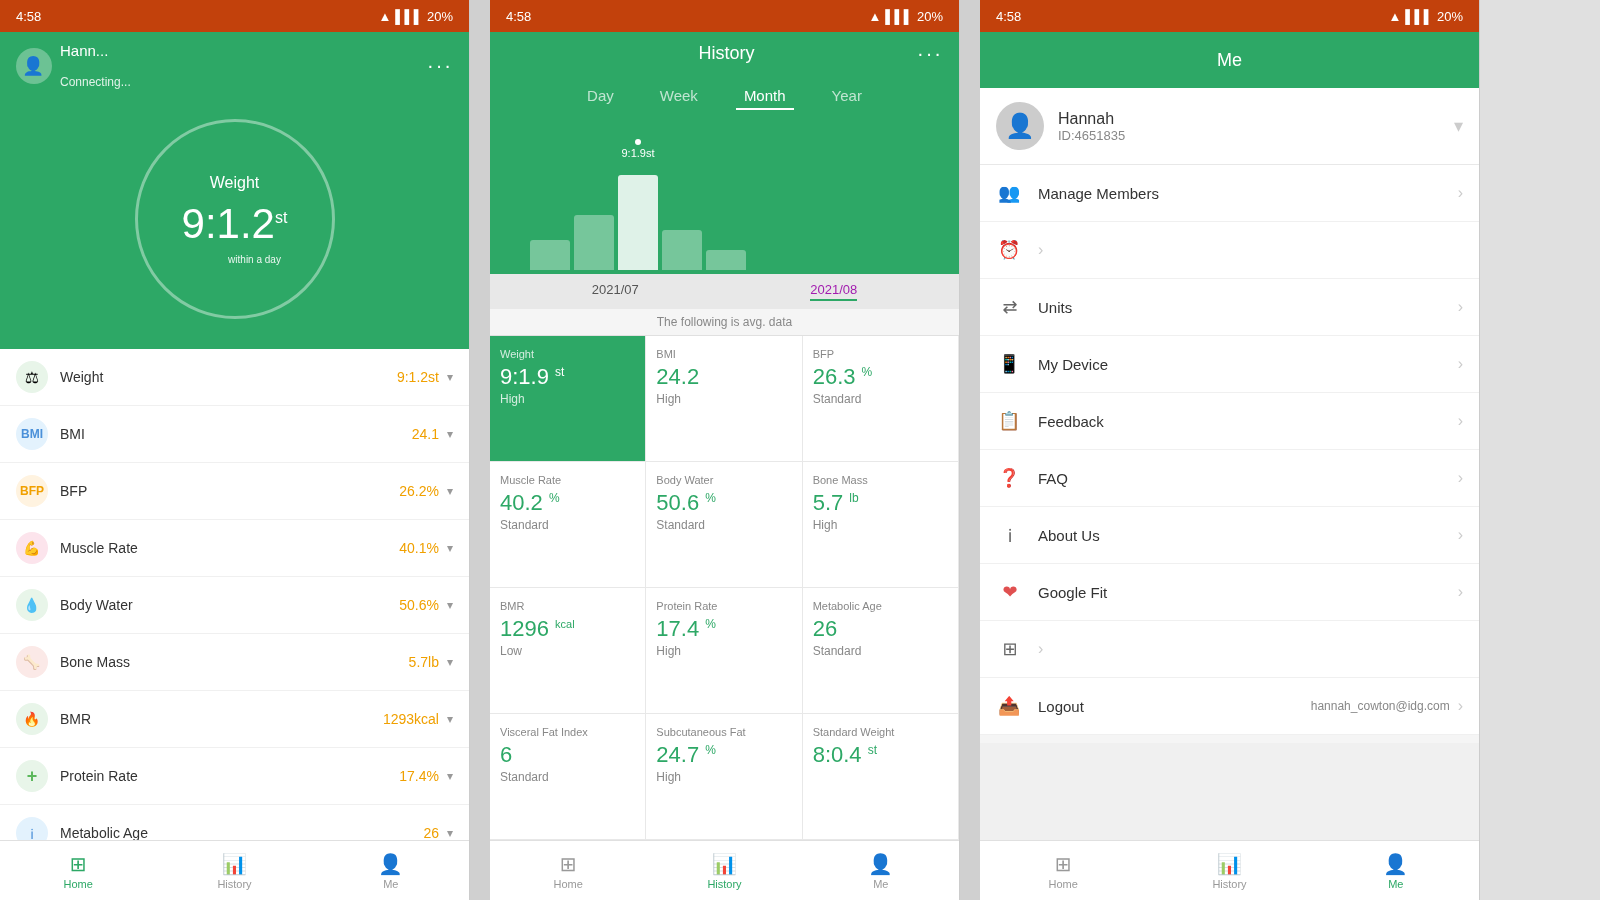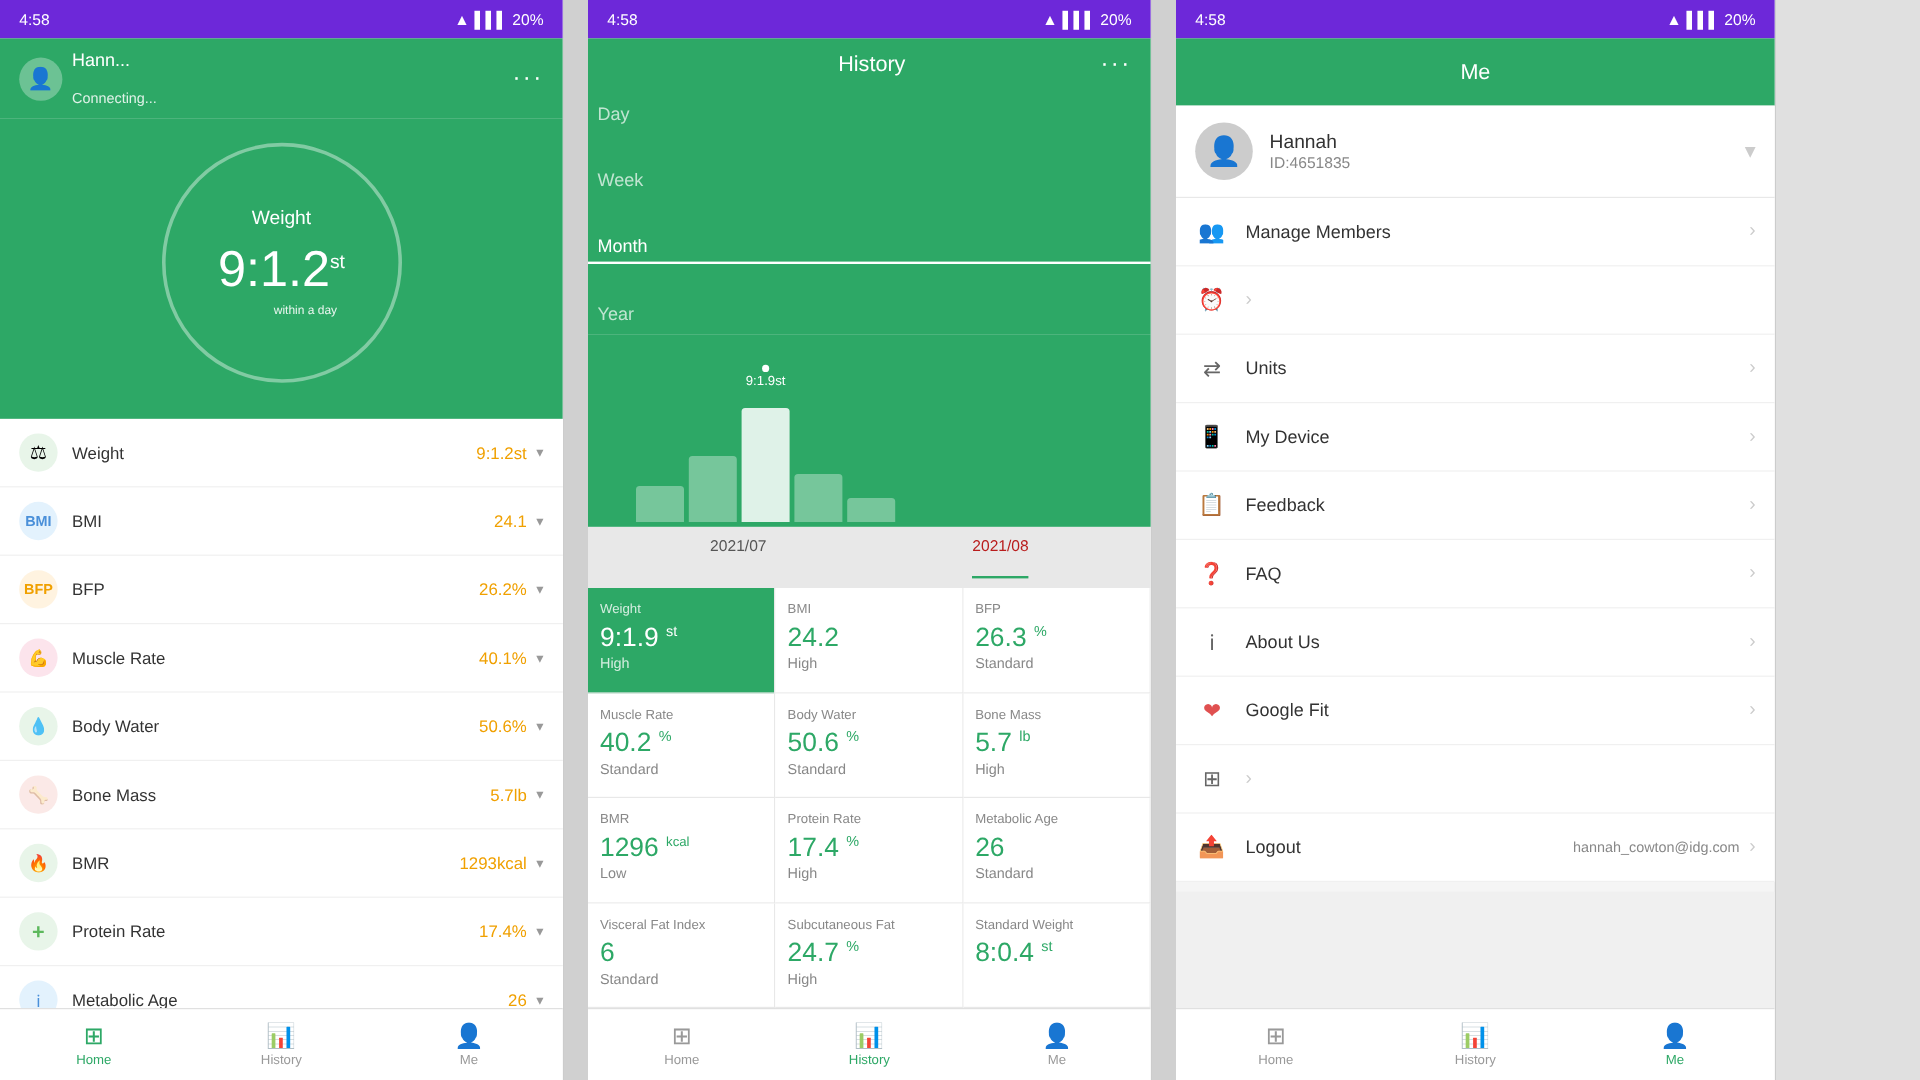--- a/index.html
+++ b/index.html
@@ -20,21 +20,21 @@
       background: #f5f5f5;
       display: flex;
       flex-direction: column;
       overflow: hidden;
       flex-shrink: 0;
       border-right: 1px solid #ccc;
     }
 
     
     .status-bar {
-      background: #6d28d9;
+      background: #c2410c;
       color: white;
       font-size: 13px;
       padding: 6px 16px;
       display: flex;
       justify-content: space-between;
       align-items: center;
       height: 32px;
     }
     .status-right { display: flex; align-items: center; gap: 4px; }
 
@@ -127,21 +127,20 @@
       align-items: center;
     }
     .phone2-title { font-size: 18px; font-weight: 500; flex: 1; text-align: center; }
 
     .time-tabs {
       background: #2da866;
       display: flex;
       justify-content: center;
       gap: 30px;
       padding: 8px 0 4px;
-      flex-direction: column;
     }
     .time-tab {
       color: rgba(255,255,255,0.7);
       font-size: 15px;
       padding: 4px 8px;
       cursor: pointer;
     }
     .time-tab.active {
       color: white;
       border-bottom: 2px solid white;
@@ -173,21 +172,21 @@
       position: relative;
     }
 
     .chart-dates {
       background: #e8e8e8;
       display: flex;
       justify-content: space-around;
       padding: 8px 16px;
     }
     .chart-date { font-size: 13px; color: #555; }
-    .chart-date.active { color: #b91c1c; border-bottom: 2px solid #2da866; padding-bottom: 18px; }
+    .chart-date.active { color: #a21caf; border-bottom: 2px solid #2da866; padding-bottom: 2px; }
 
     .avg-label {
       text-align: center;
       font-size: 12px;
       color: #888;
       padding: 6px;
       background: #f5f5f5;
       border-bottom: 1px solid #e0e0e0;
     }
 
@@ -413,20 +412,21 @@
       <div class="chart-bar" style="height:40px"></div>
       <div class="chart-bar" style="height:20px"></div>
     </div>
   </div>
 
   <div class="chart-dates">
     <span class="chart-date">2021/07</span>
     <span class="chart-date active">2021/08</span>
   </div>
 
+  <div class="avg-label">The following is avg. data</div>
 
   <div class="stats-grid">
 
     <div class="stat-cell highlight-cell">
       <div class="stat-cell-label">Weight</div>
       <div class="stat-cell-value">9:1.9 <sup>st</sup></div>
       <div class="stat-cell-sub">High</div>
     </div>
     <div class="stat-cell">
       <div class="stat-cell-label">BMI</div>

